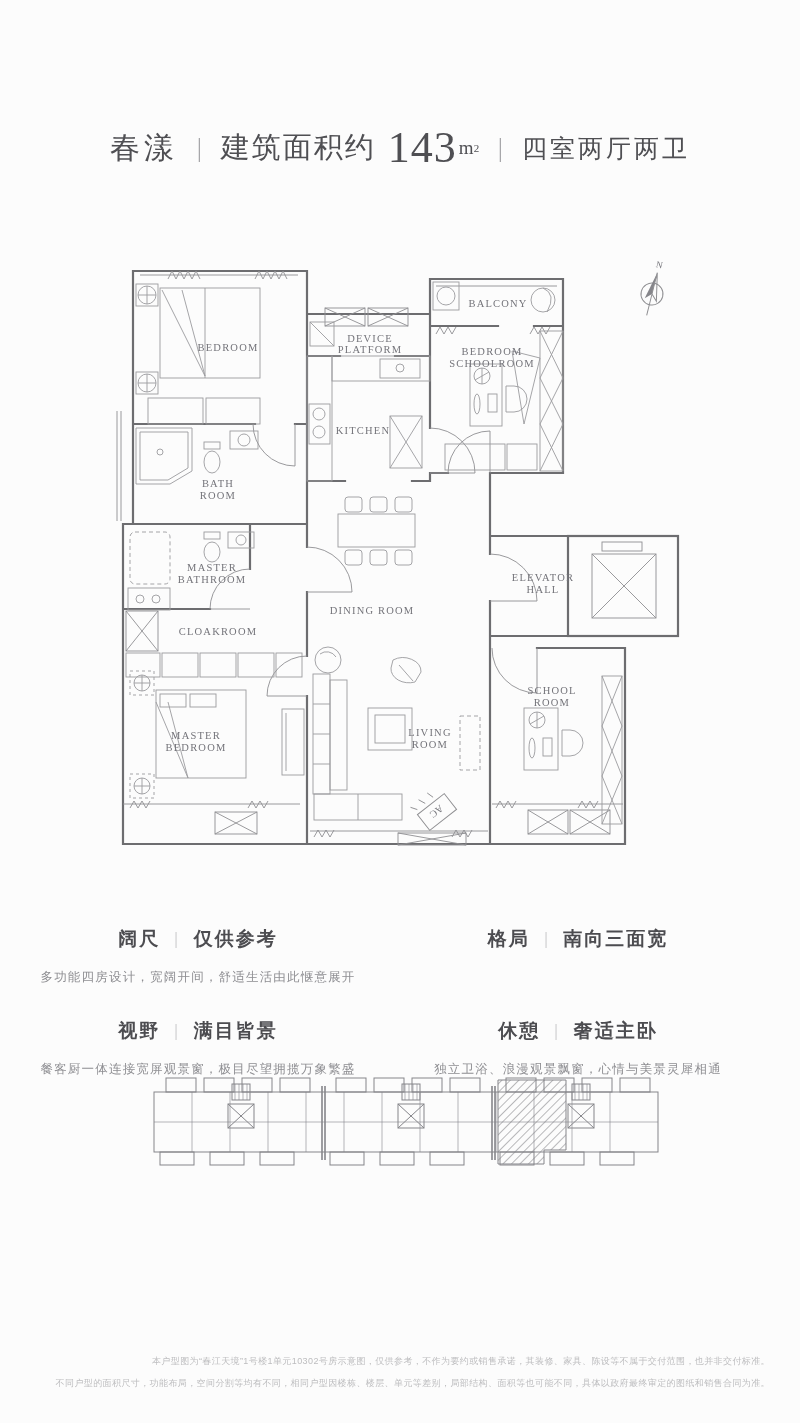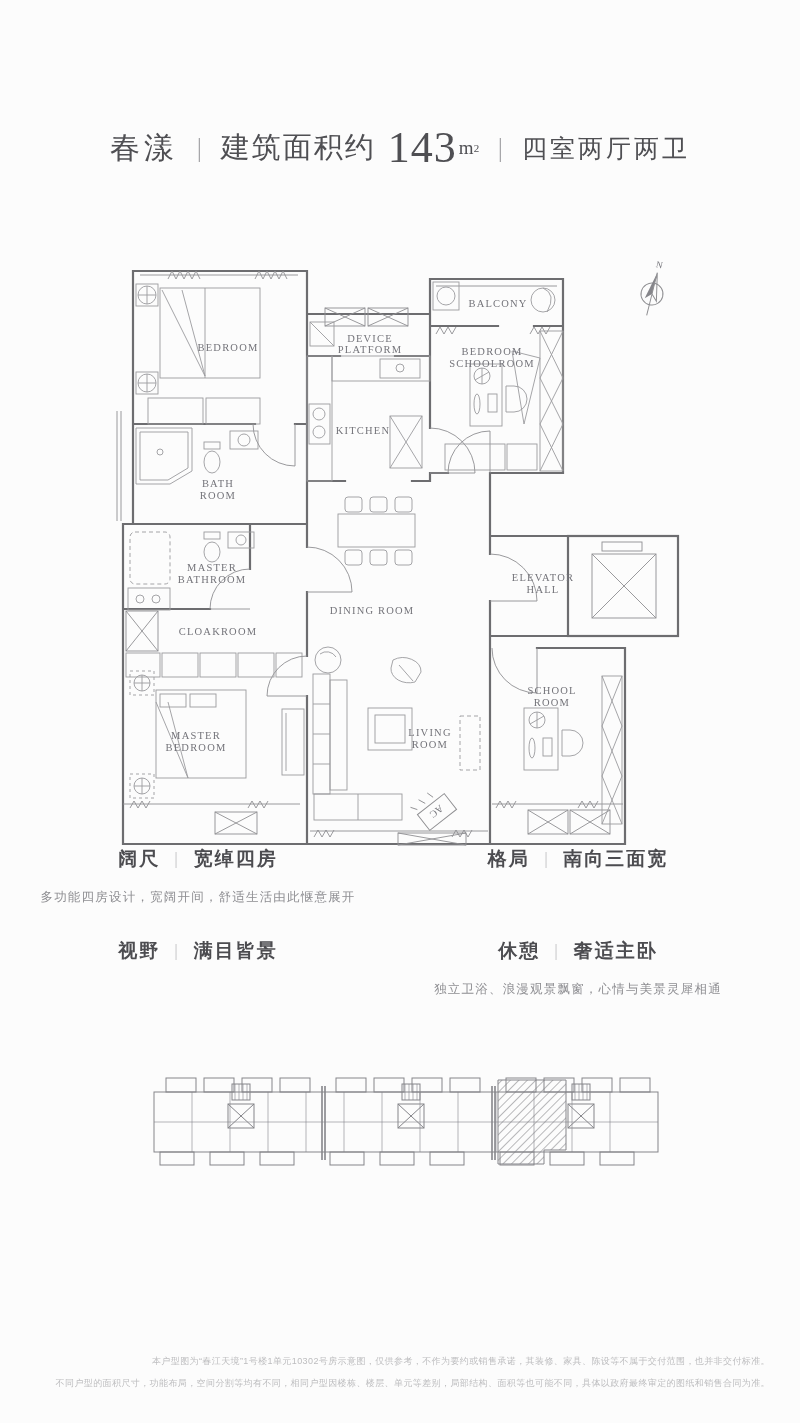--- a/index.html
+++ b/index.html
@@ -19,21 +19,21 @@
   .t-bar{font-size:26px;font-weight:200;color:#a2a2a6;margin:0 18px;transform:scaleX(.55);display:inline-block;}
   .t-arealabel{font-size:29px;letter-spacing:2px;}
   .t-num{font-size:44px;font-weight:400;letter-spacing:1px;margin-left:12px;line-height:1;}
   .t-unit{font-size:19px;font-weight:400;margin-left:2px;}
   .t-sup{font-size:11px;font-weight:400;vertical-align:10px;}
   .t-spec{font-size:25px;letter-spacing:3px;}
   
   .plan{position:absolute;left:100px;top:256px;}
   .plan text{font-family:"Liberation Serif","DejaVu Serif",serif;fill:#74747a;}
   
-  .features{position:absolute;left:0;top:846px;width:776px;}
+  .features{position:absolute;left:0;top:926px;width:776px;}
   .feat-row{display:flex;justify-content:center;margin-bottom:32px;}
   .feat-cell{width:380px;text-align:center;}
   .feat-title{
     font-family:"Liberation Serif","DejaVu Serif",serif;
     font-size:19px;font-weight:700;color:#4c4c50;letter-spacing:2px;
     display:flex;align-items:center;justify-content:center;
   }
   .feat-bar{font-weight:200;color:#9a9a9e;font-size:17px;margin:0 14px;transform:scaleX(.6);display:inline-block;}
   .feat-desc{margin-top:17px;font-size:12.5px;color:#8e8e92;letter-spacing:1.2px;}
   
@@ -268,39 +268,40 @@
     <text x="452" y="450">ROOM</text>
   </g>
 </svg>
 
 <div class="features">
   <div class="feat-row">
     <div class="feat-cell">
       <div class="feat-title">
         <span>阔尺</span>
         <span class="feat-bar">|</span>
-        <span>宽绰四房</span>
+        <span>仅供参考</span>
       </div>
       <div class="feat-desc">多功能四房设计，宽阔开间，舒适生活由此惬意展开</div>
     </div>
     <div class="feat-cell">
       <div class="feat-title">
         <span>格局</span>
         <span class="feat-bar">|</span>
         <span>南向三面宽</span>
       </div>
     </div>
   </div>
   <div class="feat-row">
     <div class="feat-cell">
       <div class="feat-title">
         <span>视野</span>
         <span class="feat-bar">|</span>
         <span>满目皆景</span>
       </div>
+      <div class="feat-desc">餐客厨一体连接宽屏观景窗，极目尽望拥揽万象繁盛</div>
     </div>
     <div class="feat-cell">
       <div class="feat-title">
         <span>休憩</span>
         <span class="feat-bar">|</span>
         <span>奢适主卧</span>
       </div>
       <div class="feat-desc">独立卫浴、浪漫观景飘窗，心情与美景灵犀相通</div>
     </div>
   </div>

